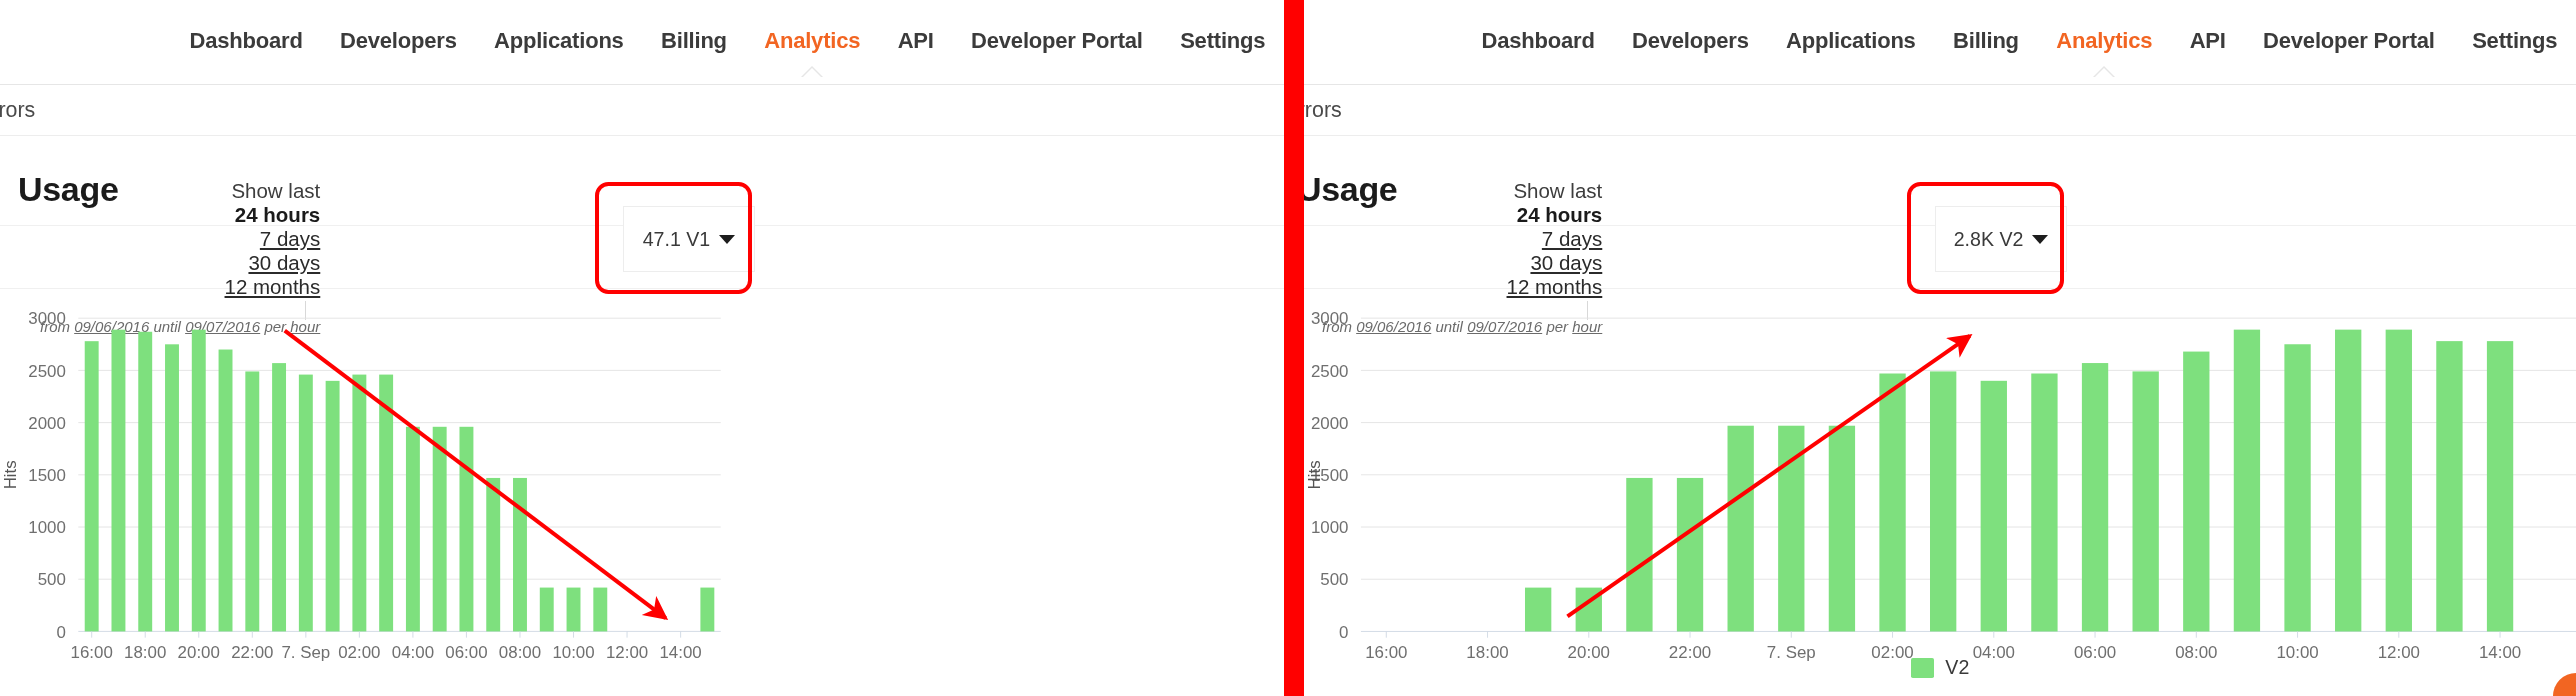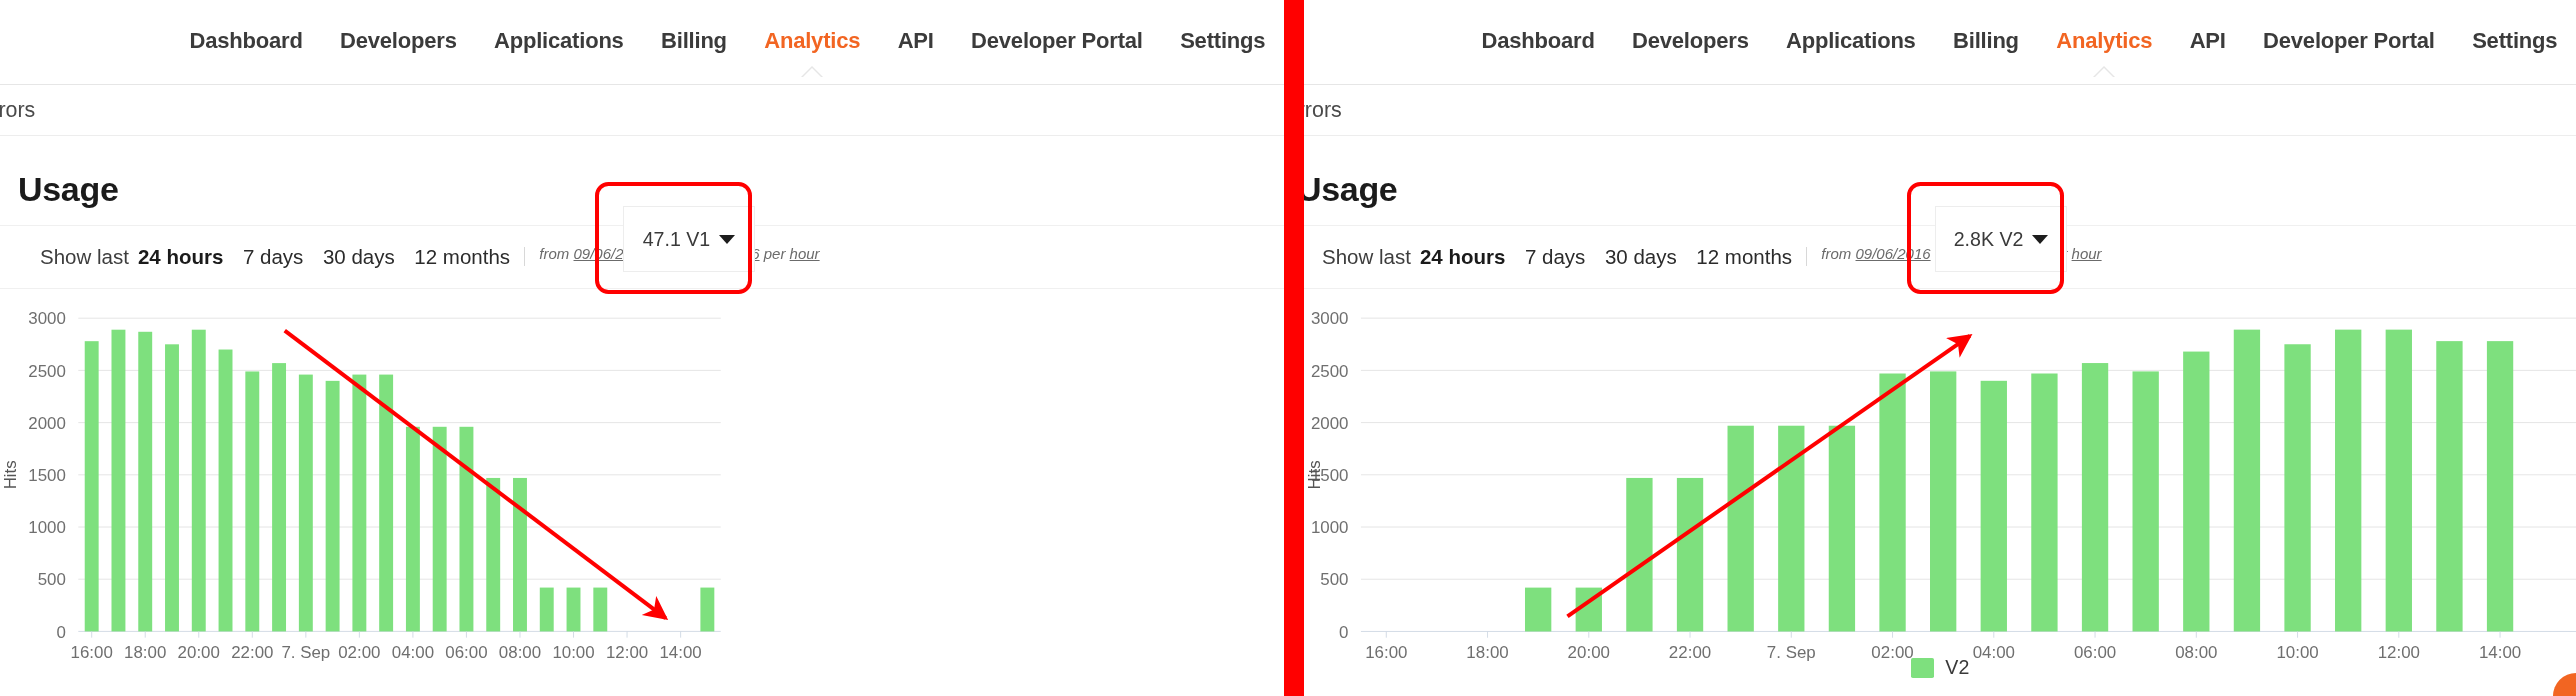--- a/index.html
+++ b/index.html
@@ -67,25 +67,25 @@
   #panel-left  .usage-title { margin-left: 18px; }
   #panel-right .usage-title { margin-left: -7.1px; }
 
   .filter-row {
     position: relative; margin-top: 16px; height: 64px;
     border-top: 0.9px solid #f0f0f0; border-bottom: 0.9px solid #f0f0f0;
     display: flex; align-items: center;
   }
   #panel-left  .filter-inner { margin-left: 40px; }
   #panel-right .filter-inner { margin-left: 18px; }
-  .filter-inner { display: flex; align-items: flex-start; white-space: nowrap; }
+  .filter-inner { display: flex; align-items: flex-end; white-space: nowrap; flex-direction: column; }
   .f-label  { font-size: 20.5px; color: #3d3d3d; }
   .f-strong { font-size: 20.5px; color: #1b1b1b; font-weight: bold; margin-left: 9px; }
   .f-link {
-    font-size: 20.5px; color: #2b2b2b; 
+    font-size: 20.5px; color: #2b2b2b; text-decoration: underline;
     margin-left: 19.6px; cursor: pointer;
   }
   .f-sep { display:inline-block; width:0.9px; height:19.6px; background:#d8d8d8; margin:0 14.2px; position:relative; top:1.8px;}
   .f-range { font-size: 15px; color: #6b6b6b; font-style: italic; }
   .f-range u { text-decoration: underline; }
 
   
   .dd-wrap { position: absolute; }
   #dd-left  { left: 623px; top: -19.6px; }
   #dd-right { left: 611px; top: -19.6px; margin-left: 20px; }

